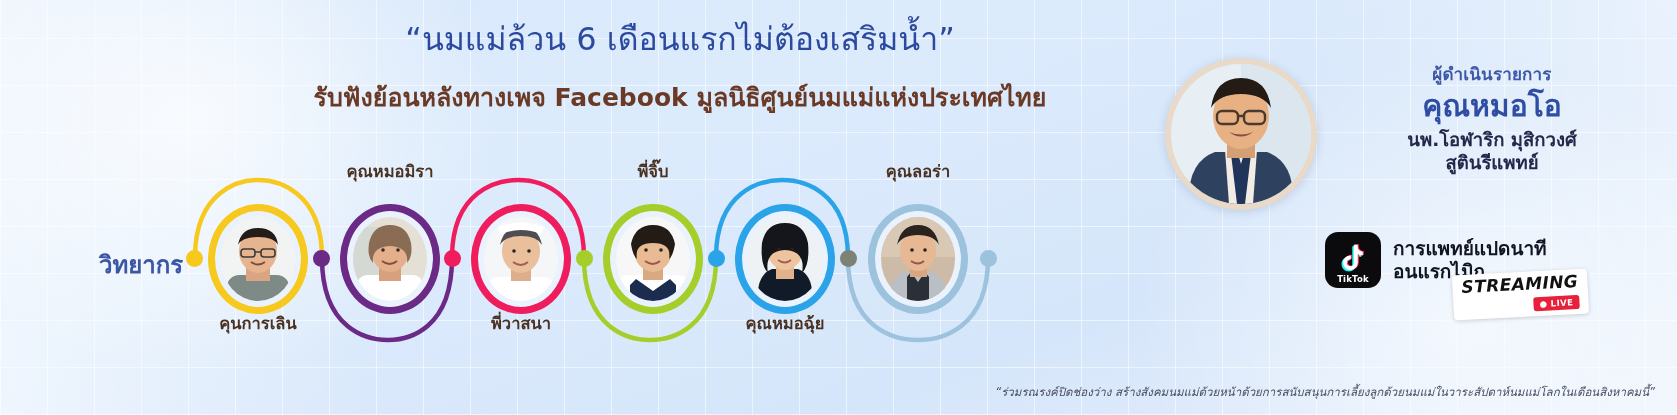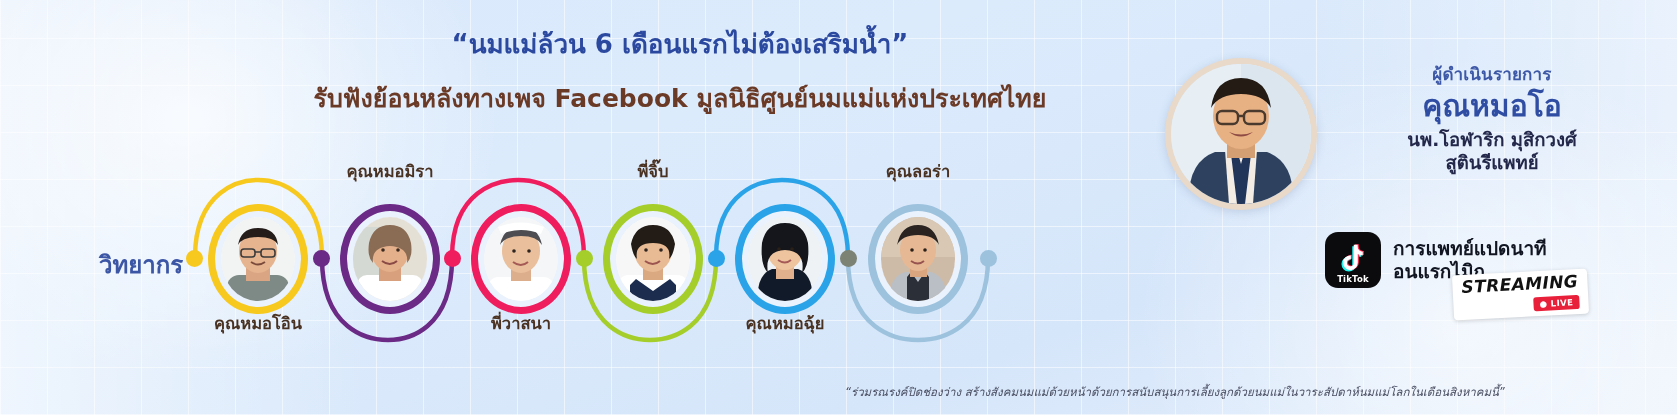--- a/index.html
+++ b/index.html
@@ -27,21 +27,21 @@
     background:radial-gradient(closest-side, rgba(255,255,255,.6), rgba(255,255,255,0));
     pointer-events:none;
   }
 
   
   .head{position:absolute;left:250px;top:14px;width:860px;text-align:center;z-index:6;}
   .title-main{
     font-size:40px;font-weight:bold;color:#3a55a5;letter-spacing:.2px;line-height:1.02;
   }
   .title-sub{
-    font-size:26px;font-weight:bold;color:#2c49a0;line-height:1.12;margin-top:16px;
+    font-size:32px;font-weight:normal;color:#2c49a0;line-height:1.12;margin-top:8px;
     white-space:nowrap;
   }
   .title-note{
     margin-top:19px;font-size:25px;font-weight:bold;color:#6b3a26;white-space:nowrap;
   }
 
   
   #timeline{position:absolute;left:0;top:170px;width:1120px;height:200px;z-index:5;}
   .tl-label{
     position:absolute;left:86px;top:245px;font-size:24px;color:#3c56a6;font-weight:bold;z-index:6;margin-left:13px;
@@ -96,21 +96,21 @@
   .stream-word{
     font-size:17px;font-weight:bold;font-style:italic;color:#121212;letter-spacing:.4px;
     line-height:1;
   }
   .stream-live{
     margin-top:3px;background:#e8203a;color:#fff;border-radius:3px;
     font-size:8.5px;font-weight:bold;padding:2px 6px;display:inline-block;letter-spacing:.4px;
   }
 
   .footnote{
-    position:absolute;left:845px;bottom:14px;width:810px;text-align:left;
+    position:absolute;left:845px;bottom:14px;width:810px;text-align:right;
     font-size:11.5px;font-style:italic;color:#4b4f63;white-space:nowrap;z-index:7;
   }
 </style>
 </head>
 <body>
 
 <div id="banner">
 
   <div class="head">
     <div class="title-sub">“นมแม่ล้วน 6 เดือนแรกไม่ต้องเสริมน้ำ”</div>
@@ -153,21 +153,21 @@
             <rect x="25" y="48" width="24" height="16" fill="#d9a583"></rect>
             <ellipse cx="37" cy="34" rx="19" ry="22" fill="#e6b48f"></ellipse>
             <path d="M17 28 q3-17 20-17 q18 0 20 17 q-4-8-20-8 q-16 0-20 8z" fill="#241c18"></path>
             <rect x="20" y="32" width="14" height="8" rx="3" fill="none" stroke="#3b3b3b" stroke-width="1.6"></rect>
             <rect x="40" y="32" width="14" height="8" rx="3" fill="none" stroke="#3b3b3b" stroke-width="1.6"></rect>
             <line x1="34" y1="35" x2="40" y2="35" stroke="#3b3b3b" stroke-width="1.6"></line>
             <path d="M30 45 q7 5 14 0" stroke="#7a4a3a" stroke-width="1.8" fill="none"></path>
           </svg>
         </div>
       </div>
-      <div class="nm" style="left:196px;top:140px;width:124px;">คุณหมอโอิน</div>
+      <div class="nm" style="left:196px;top:140px;width:124px;">คุนการเลิน</div>
     </div>
 
     <div class="node">
       <div class="ring" style="left:340px;top:34px;width:100px;height:110px;border:7px solid #6b2a86;">
         <div class="inner" style="width:74px;height:84px;">
           <svg class="face" viewBox="0 0 74 84" preserveAspectRatio="xMidYMid slice">
             <rect width="74" height="84" fill="#e4e0d6"></rect>
             <rect x="0" y="10" width="30" height="60" fill="#cfd6d2" opacity=".7"></rect>
             <rect x="4" y="58" width="66" height="30" rx="10" fill="#ffffff"></rect>
             <rect x="26" y="48" width="22" height="16" fill="#d8a07c"></rect>

